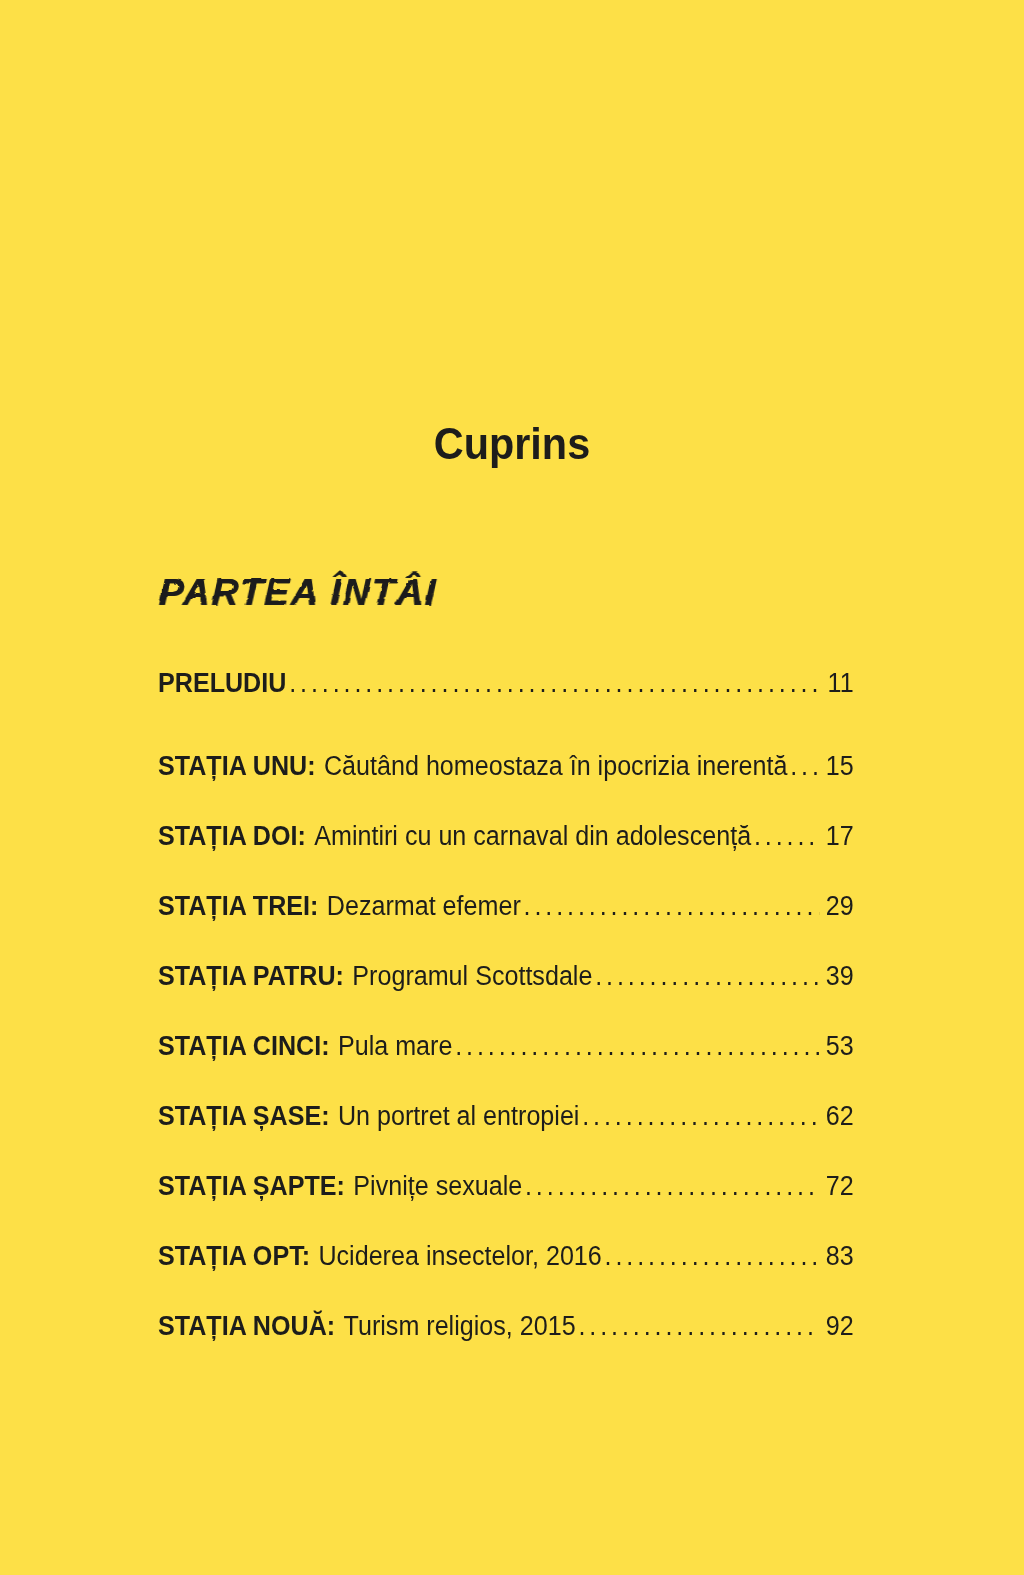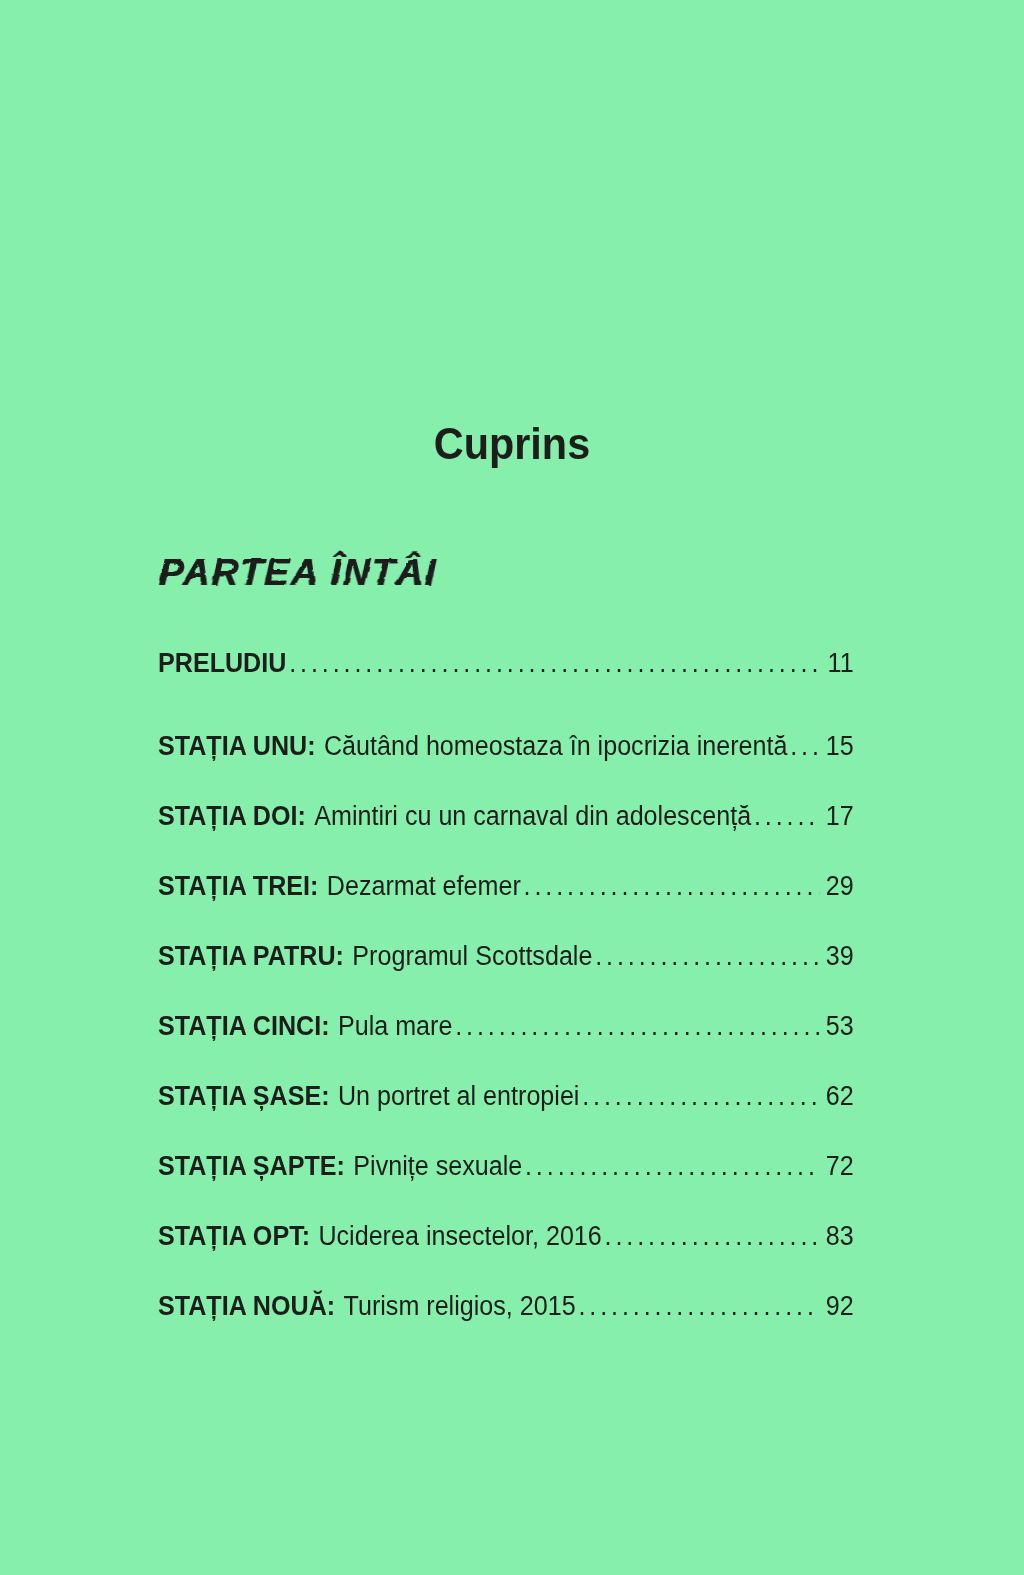--- a/index.html
+++ b/index.html
@@ -11,40 +11,40 @@
     height: 1575px;
     background: #ffffff;
     font-family: "Liberation Sans", sans-serif;
     color: #1d1d1b;
     overflow: hidden;
     position: relative;
   }
   .page {
     position: absolute;
     inset: 0;
-    background: #86efac;
+    background: #fde047;
   }
   
   .book-title {
     position: absolute;
     top: 388px;
     left: 0;
     width: 1024px;
     text-align: center;
     font-size: 45px;
     font-weight: 700;
     line-height: 1.15;
     transform: scaleX(0.92);
     transform-origin: 50% 50%;
   }
   
   .toc {
     position: absolute;
     left: 158px;
-    top: 552px;
+    top: 572px;
     width: 696px;
   }
   
   .part-heading {
     font-size: 37px;
     font-weight: 700;
     font-style: italic;
     letter-spacing: 2px;
     line-height: 42px;
     margin: 0 0 52px 0;

